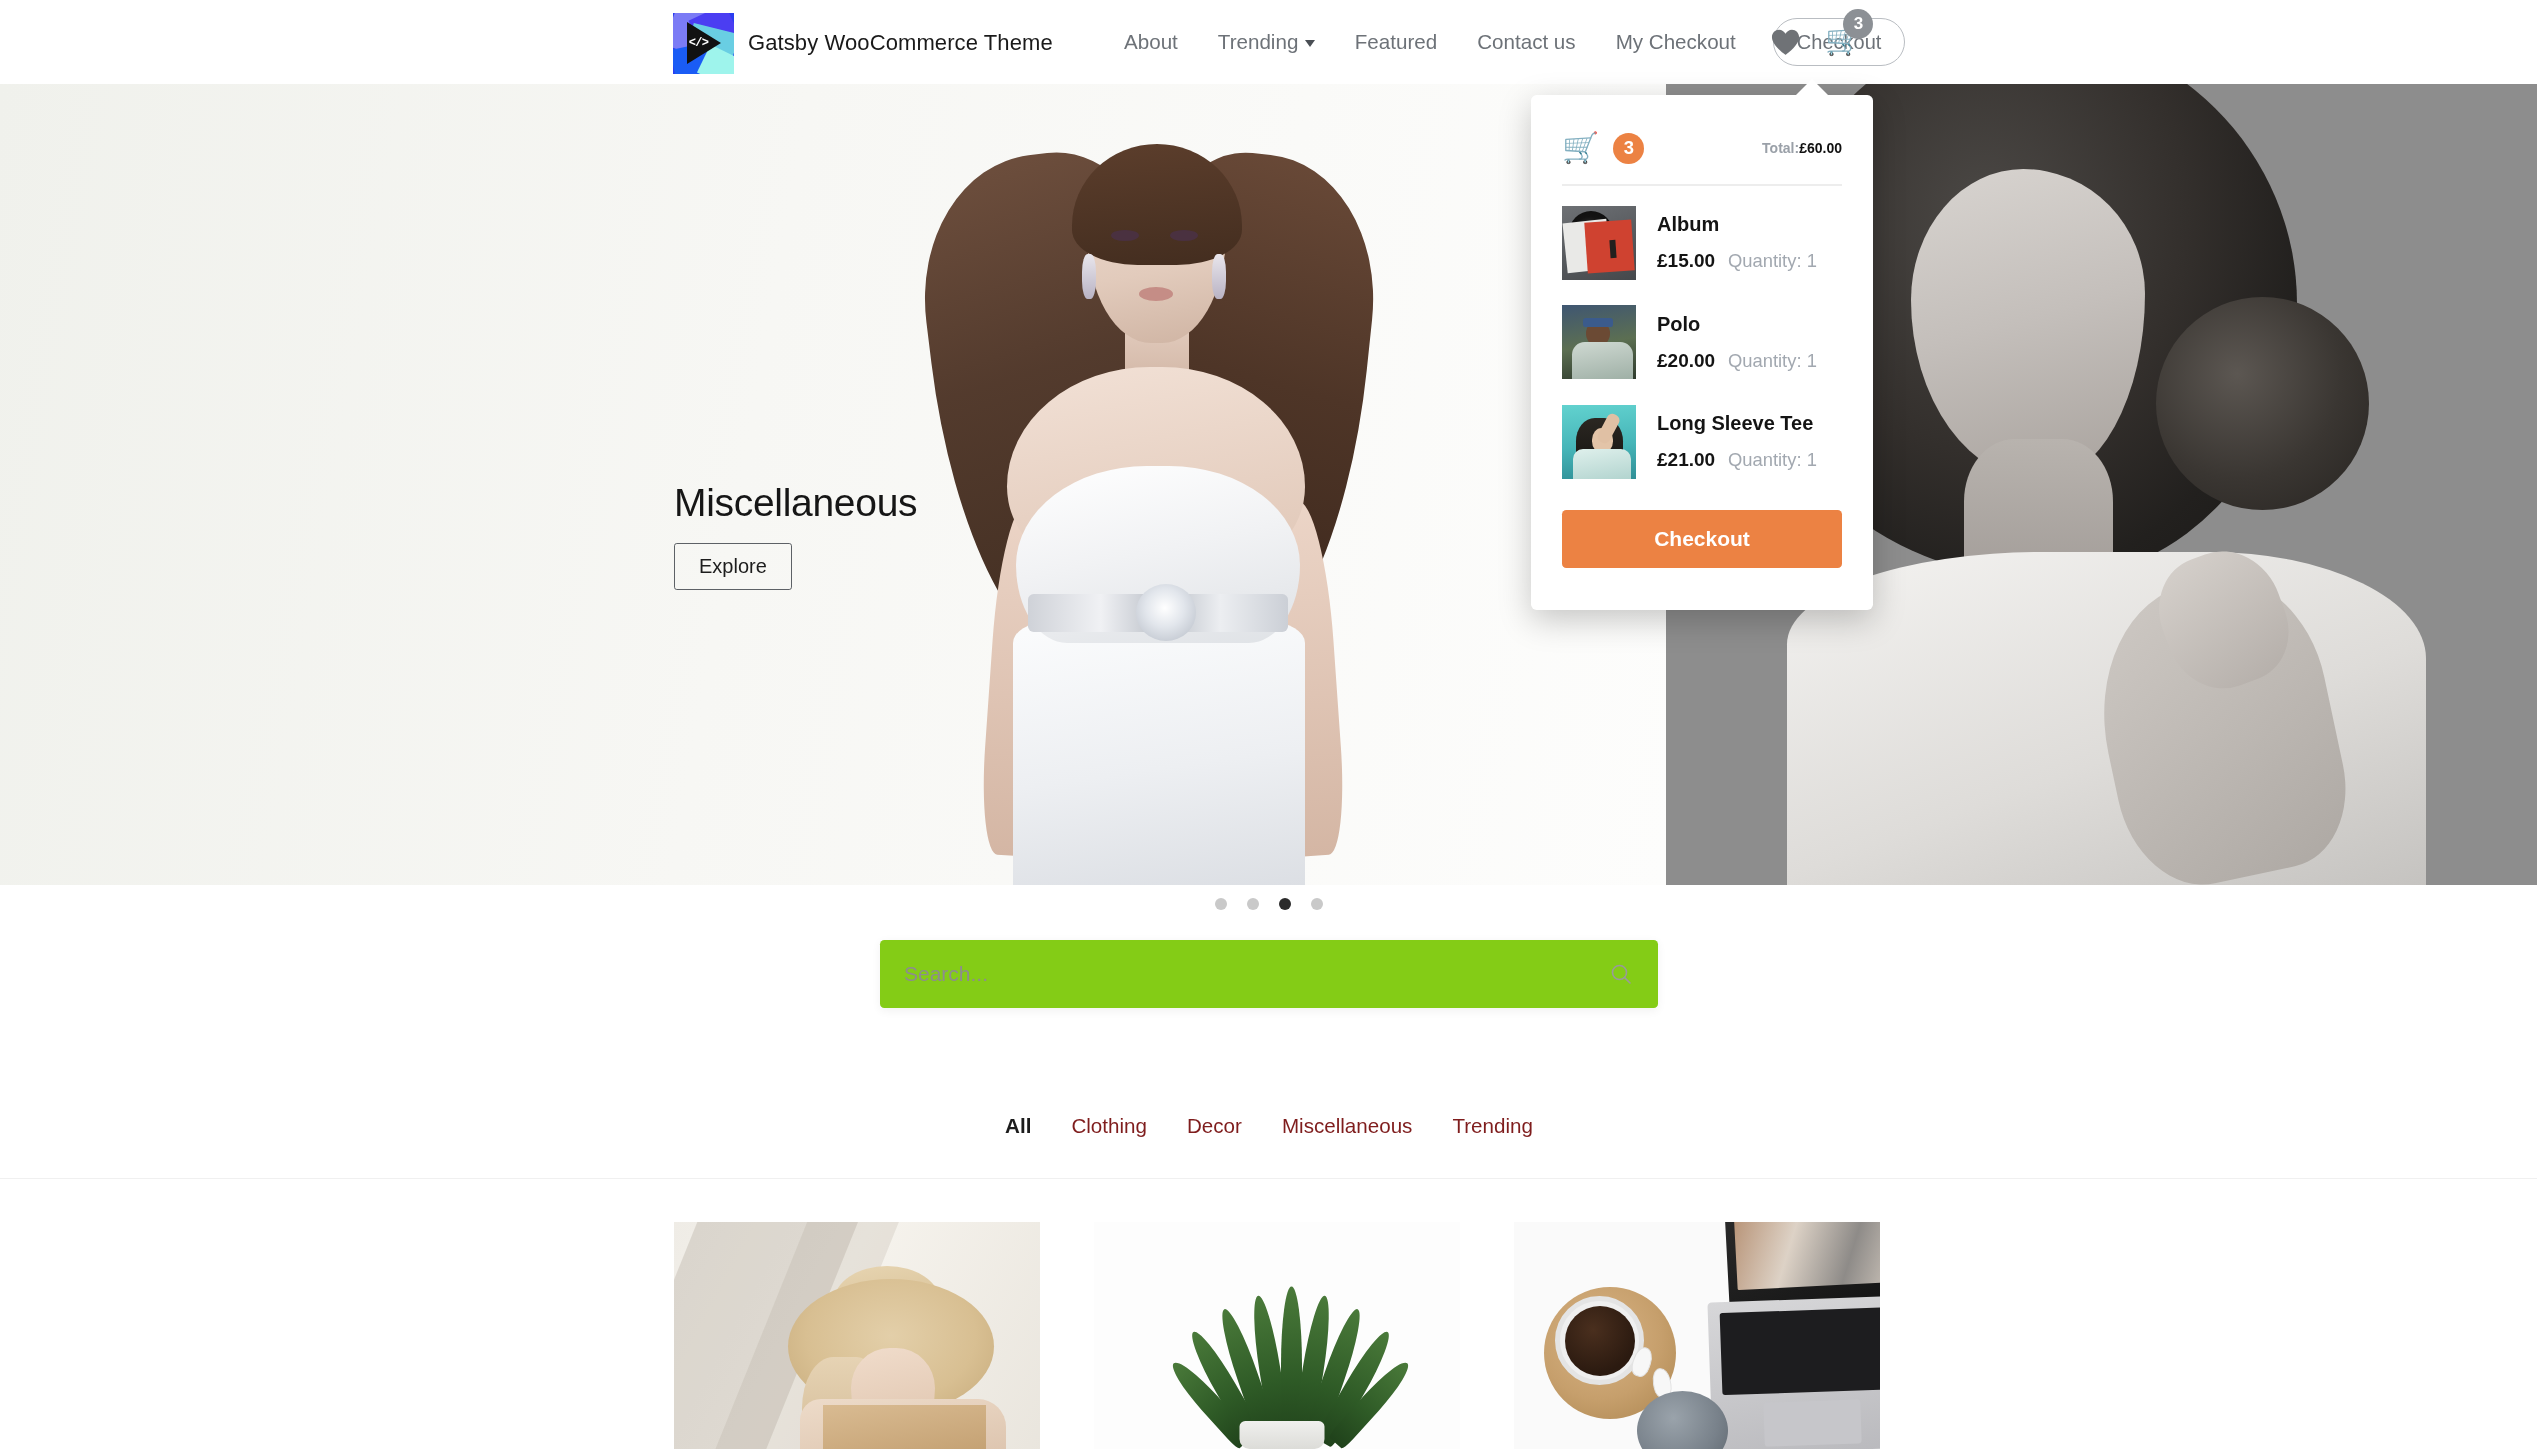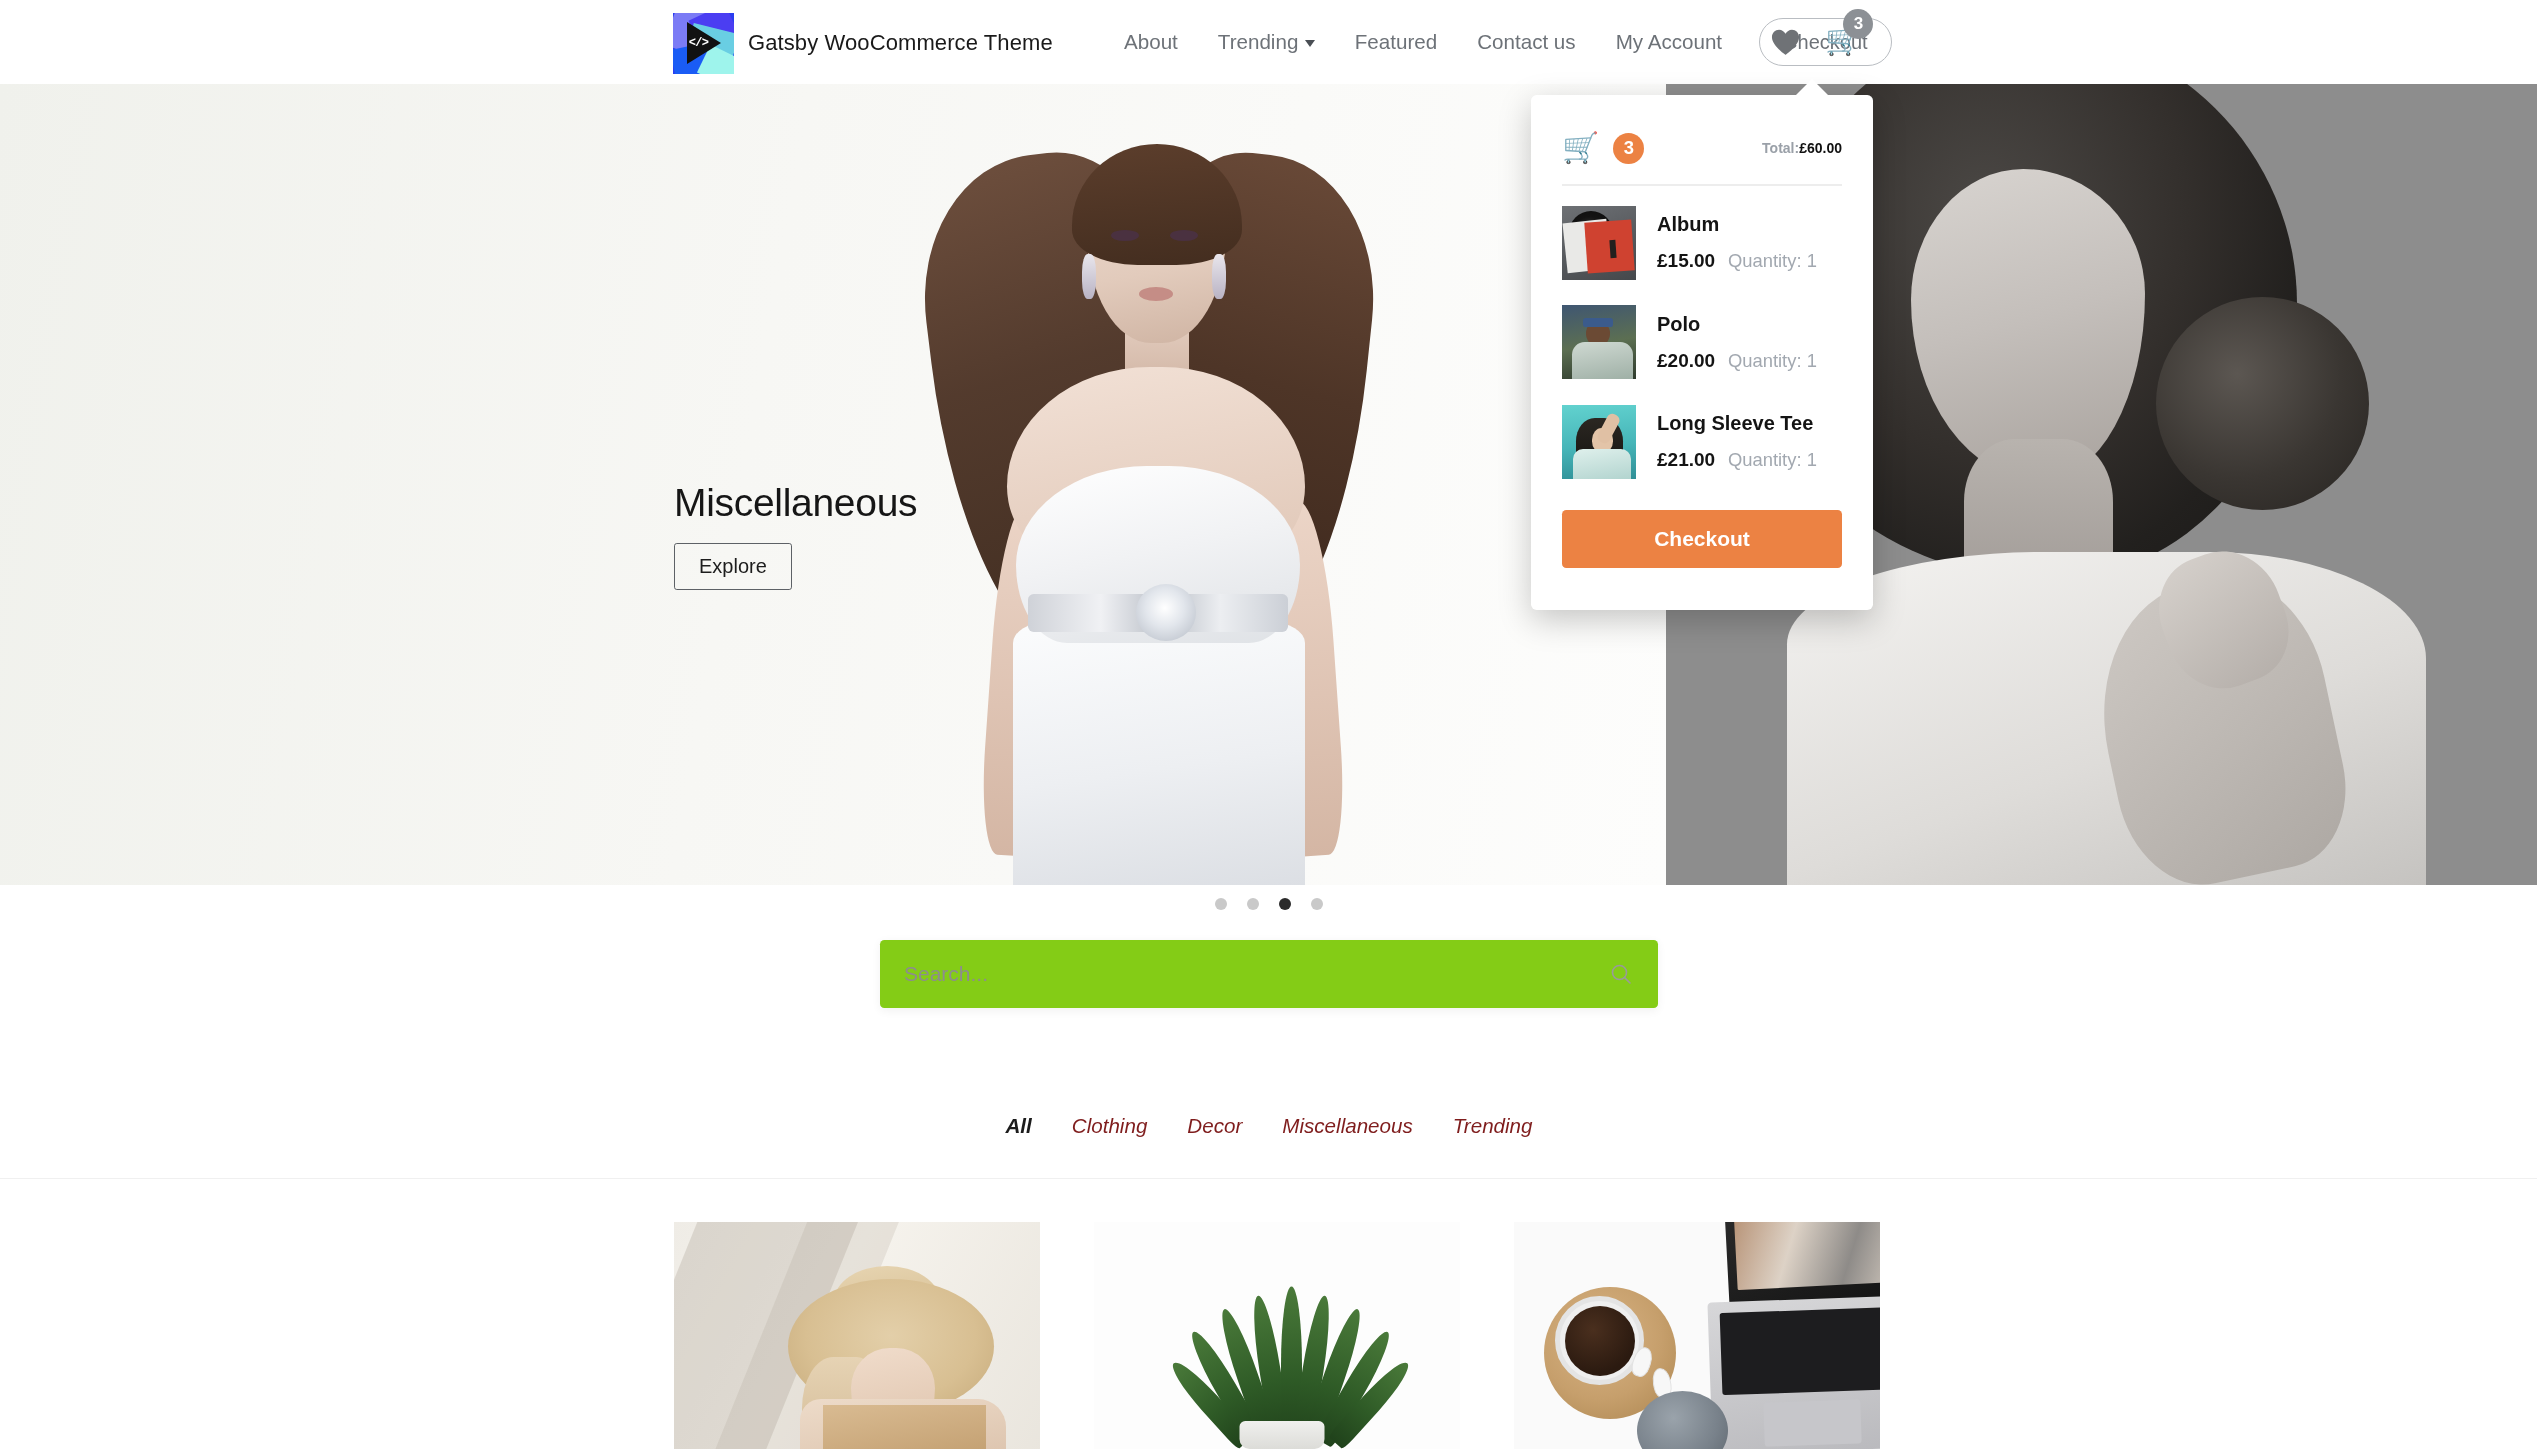--- a/index.html
+++ b/index.html
@@ -406,21 +406,20 @@
   
   .cat-bar {
     position: absolute;
     top: 1114px;
     left: 0;
     width: 2538px;
     display: flex;
     justify-content: center;
     gap: 0;
     z-index: 6;
-    font-style: italic;
   }
   .cat-item {
     font-size: 20.6px;
     color: #7f1d1d;
     padding: 0 20px;
     cursor: pointer;
     white-space: nowrap;
   }
   .cat-item.active { color: #1c1c1c; font-weight: 700; }
 
@@ -756,21 +755,21 @@
       <span>Trending</span>
       <span class="caret"></span>
     </a>
     <a class="nav-link">
       <span>Featured</span>
     </a>
     <a class="nav-link">
       <span>Contact us</span>
     </a>
     <a class="nav-link">
-      <span>My Account</span>
+      <span>My Checkout</span>
     </a>
     <button class="checkout-pill">Checkout</button>
   </div>
 
   <div class="nav-icons">
     <svg class="heart-icon" viewBox="0 0 24 22">
       <path d="M12 21C12 21 1.5 14.1 1.5 7.2C1.5 3.9 4 1.5 7 1.5C9.2 1.5 11 2.8 12 4.6C13 2.8 14.8 1.5 17 1.5C20 1.5 22.5 3.9 22.5 7.2C22.5 14.1 12 21 12 21Z" fill="#6f7276"></path>
     </svg>
     <div class="cart-wrap">
       <span class="cart-glyph">🛒</span>

